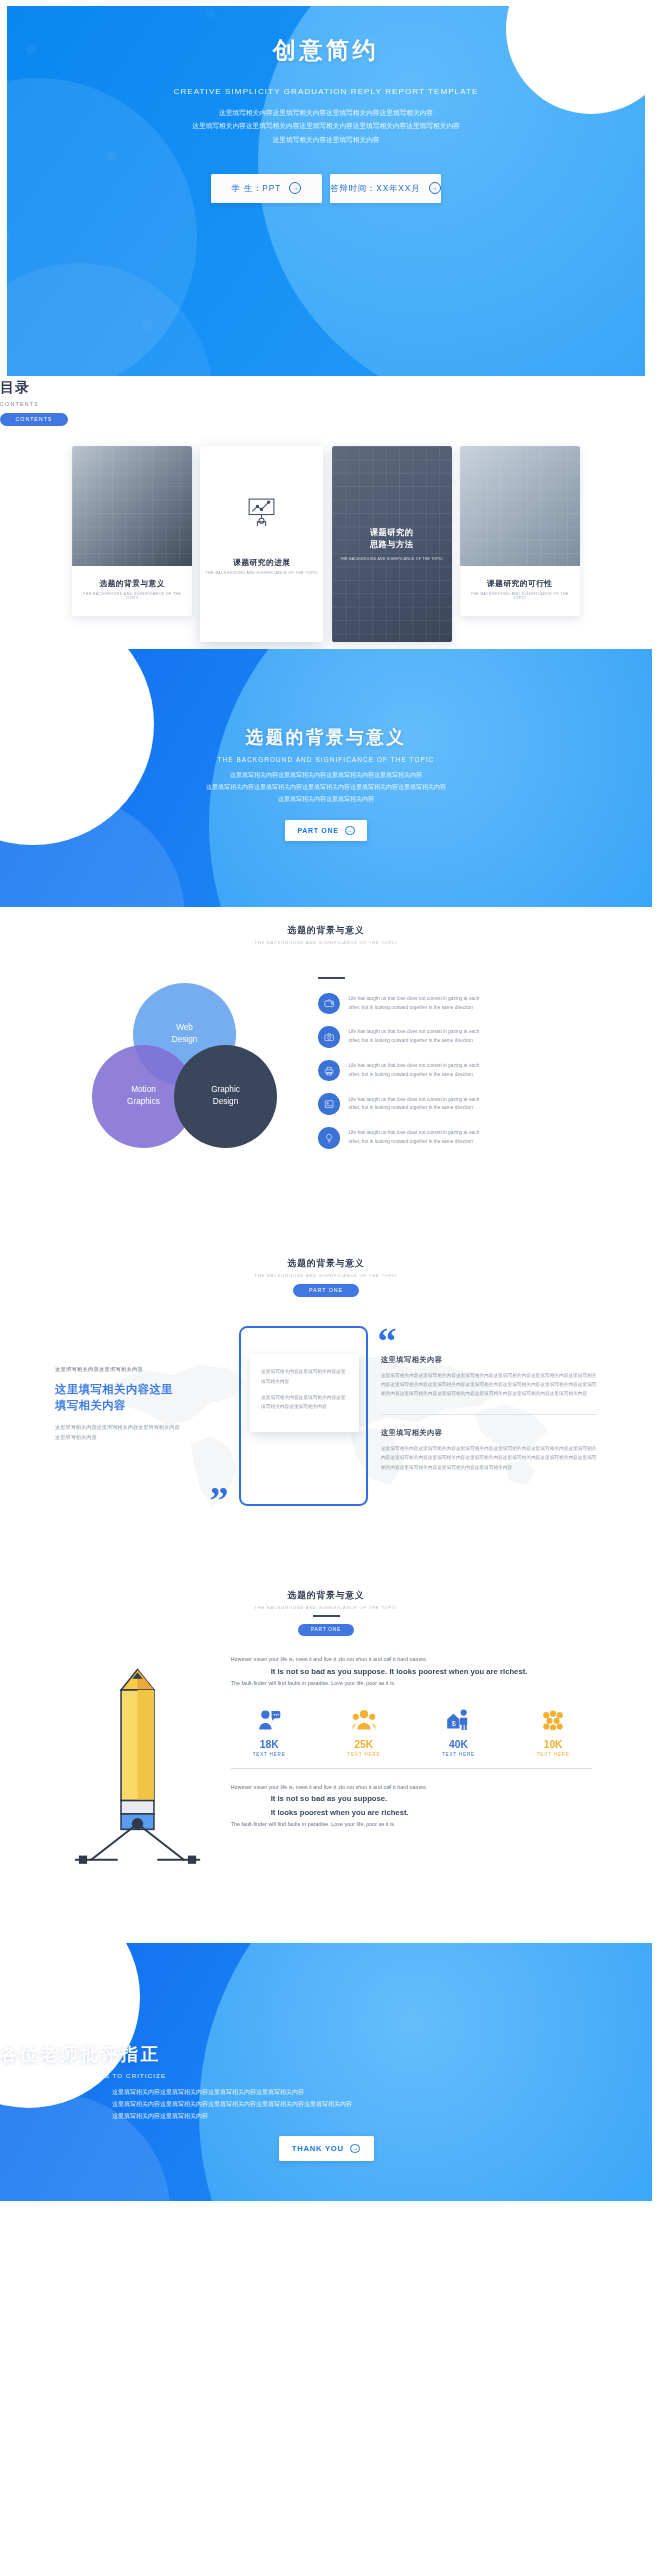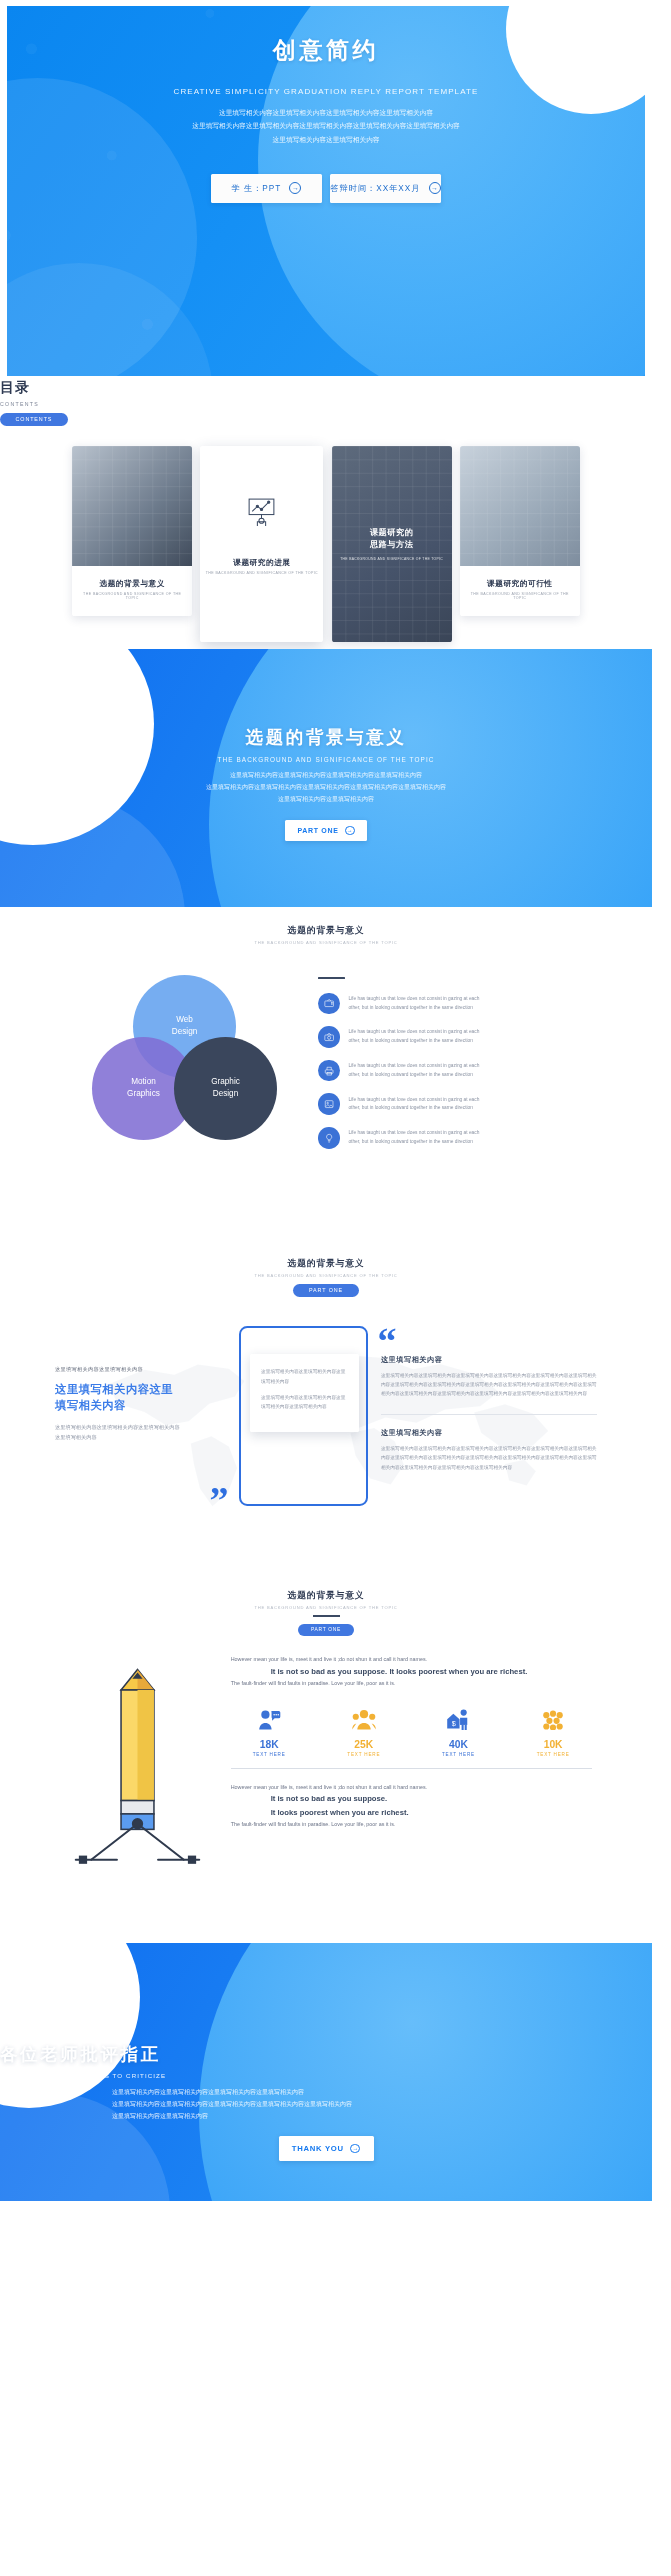--- a/index.html
+++ b/index.html
@@ -141,21 +141,21 @@
   }
   .div-btn .lbl{ color:#1478ef; font-size:7px; font-weight:bold; letter-spacing:0.7px; }
   .arrow-circ.blue{ border-color:#1478ef; color:#1478ef; width:9.8px; height:9.8px; font-size:5.7px; }
 
   
   #slide-venn{ height:335px; padding-top:17.5px; }
   .head-center{ text-align:center; }
   .head-center .cn{ color:#2e3a52; font-size:8.8px; font-weight:bold; letter-spacing:0.8px; }
   .head-center .en{ color:#b4bac5; font-size:4.1px; letter-spacing:0.8px; margin-top:3.1px; }
   .head-rule{ width:27px; height:2.6px; background:#3b4a63; margin:5.7px auto 0; border-radius:0.5px; }
-  .venn-wrap{ display:flex; justify-content:center; gap:46px; margin-top:30px; }
+  .venn-wrap{ display:flex; justify-content:center; gap:46px; margin-top:30px;align-items:center; }
   .venn{ position:relative; width:180px; height:170px; }
   .venn .c{ position:absolute; width:103px; height:103px; border-radius:50%;
     display:flex; align-items:center; justify-content:center; text-align:center;
     color:#fff; font-size:8.2px; line-height:1.45; }
   .venn .c1{ left:41px; top:0; background:rgba(106,166,240,.92); }
   .venn .c2{ left:0px; top:62px; background:rgba(129,110,212,.88); }
   .venn .c3{ left:82px; top:62px; background:#3a465c; }
   .venn .c3 span, .venn .c1 span, .venn .c2 span{ position:relative; z-index:4; }
   .icon-list{ width:242px; padding-top:2.1px; }
   .icon-row{ display:flex; align-items:flex-start; gap:8.8px; margin-bottom:12px; }

